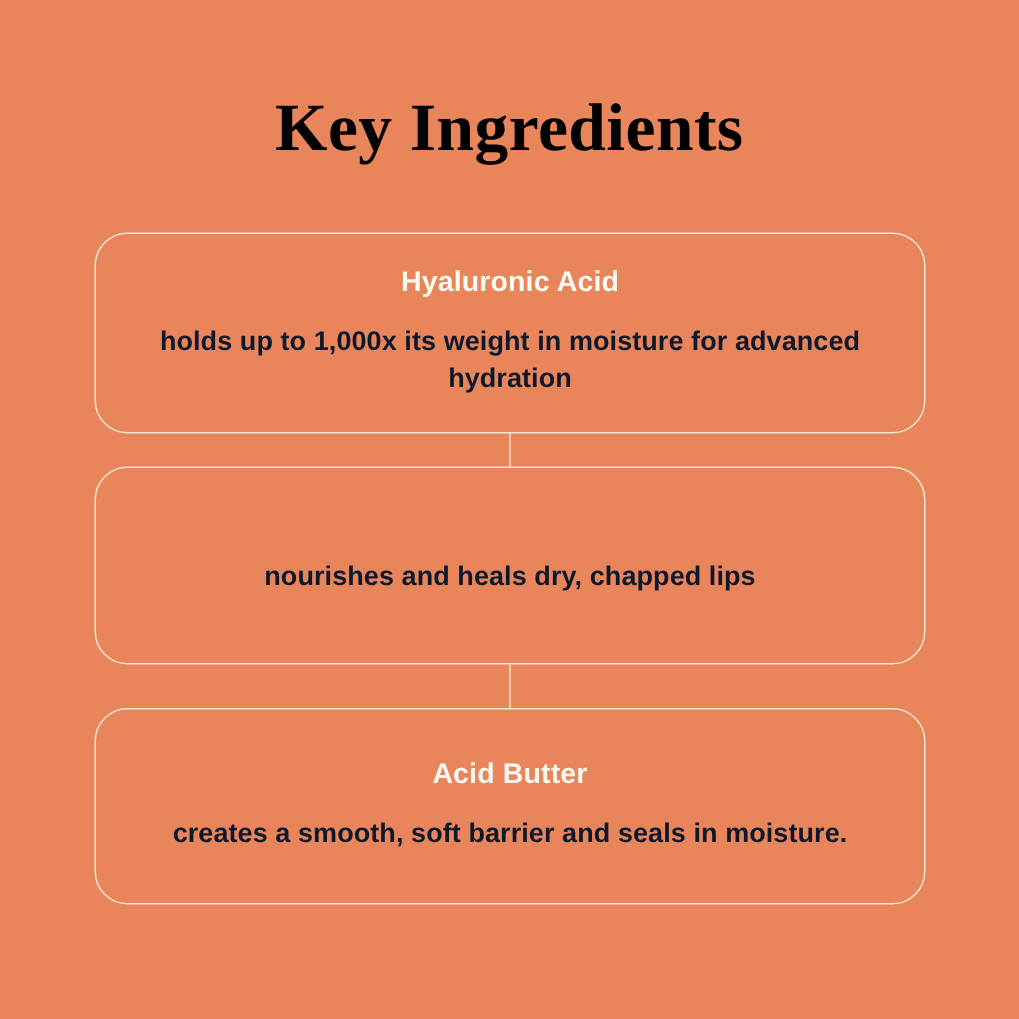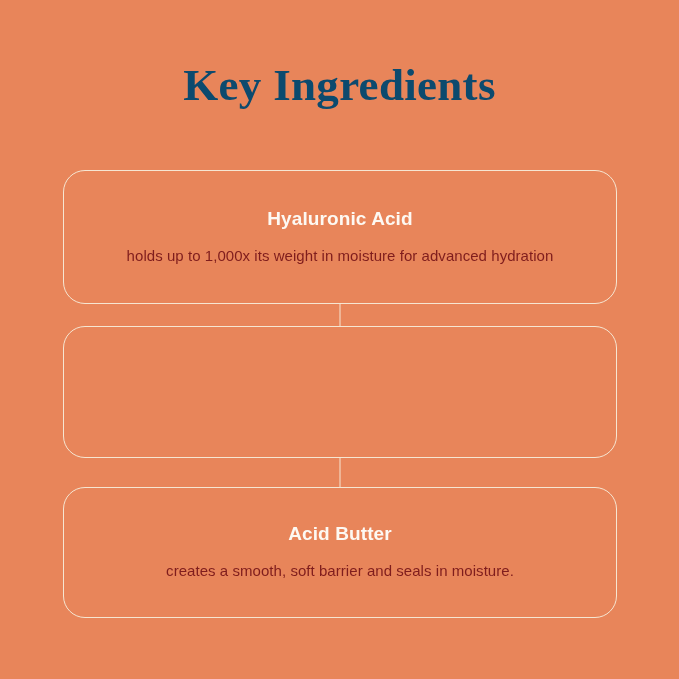--- a/index.html
+++ b/index.html
@@ -27,29 +27,29 @@
   #page-title {
     position:absolute;
     top:62px;
     left:0;
     width:679px;
     text-align:center;
     font-family:"Liberation Serif", "DejaVu Serif", serif;
     font-size:45px;
     font-weight:700;
     letter-spacing:0.3px;
-    color:#0c4a6e;
+    color:#000000;
     line-height:1.05;
   }
 
   
   #ingredient-list {
     position:absolute;
     left:63px;
-    top:170px;
+    top:155px;
     width:554px;
   }
 
   .ingredient-card {
     position:relative;
     width:554px;
     border:1px solid #F6E6D2;
     border-radius:22px;
     background:transparent;
     display:flex;
@@ -79,23 +79,23 @@
   .ingredient-name {
     font-size:19px;
     font-weight:700;
     color:#FDF9F3;
     letter-spacing:0.1px;
     line-height:1.2;
   }
 
   .ingredient-desc {
     margin-top:14px;
-    font-size:15px;
-    font-weight:400;
-    color:#7f1d1d;
+    font-size:18px;
+    font-weight:700;
+    color:#0f172a;
     line-height:1.42;
     letter-spacing:0.05px;
     max-width:480px;
   }
 
   .card-1 .ingredient-desc { margin-top:15px; }
   .card-2 .ingredient-desc { margin-top:14px; }
 </style>
 </head>
 <body>
@@ -105,20 +105,21 @@
   <h1 id="page-title">Key Ingredients</h1>
 
   <div id="ingredient-list">
 
     <div class="ingredient-card card-0">
       <div class="ingredient-name">Hyaluronic Acid</div>
       <div class="ingredient-desc">holds up to 1,000x its weight in moisture for advanced hydration</div>
     </div>
 
     <div class="ingredient-card card-1">
+      <div class="ingredient-desc">nourishes and heals dry, chapped lips</div>
     </div>
 
     <div class="ingredient-card card-2">
       <div class="ingredient-name">Acid Butter</div>
       <div class="ingredient-desc">creates a smooth, soft barrier and seals in moisture.</div>
     </div>
 
   </div>
 </div>
 

